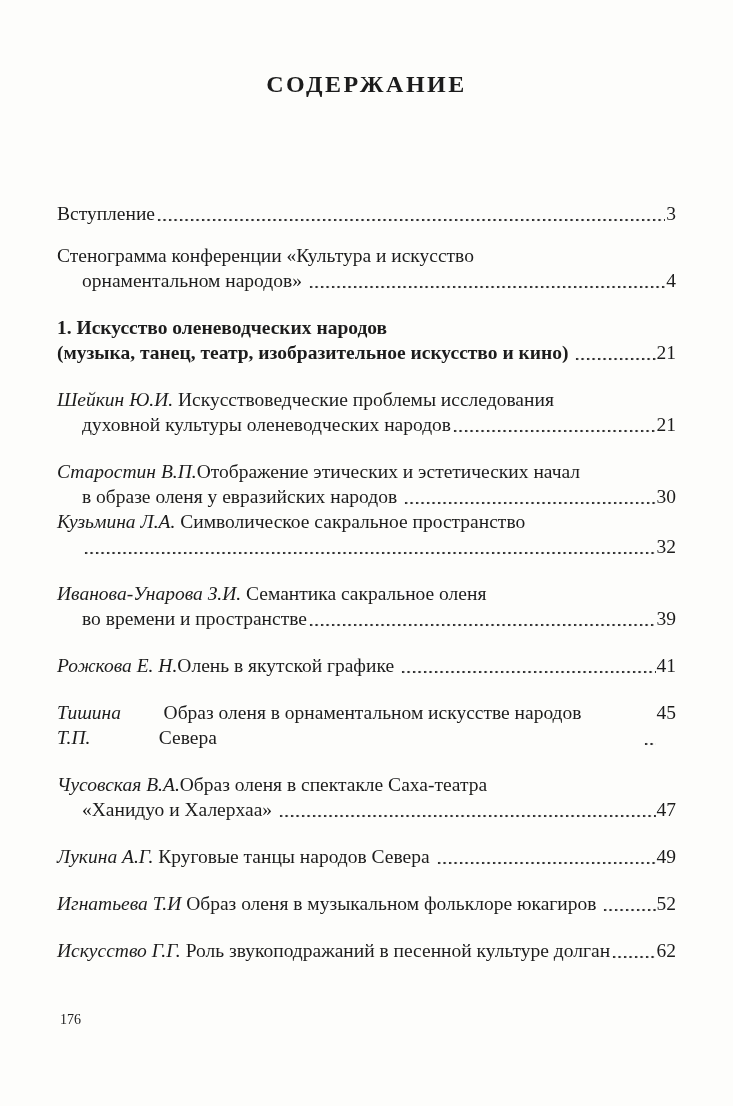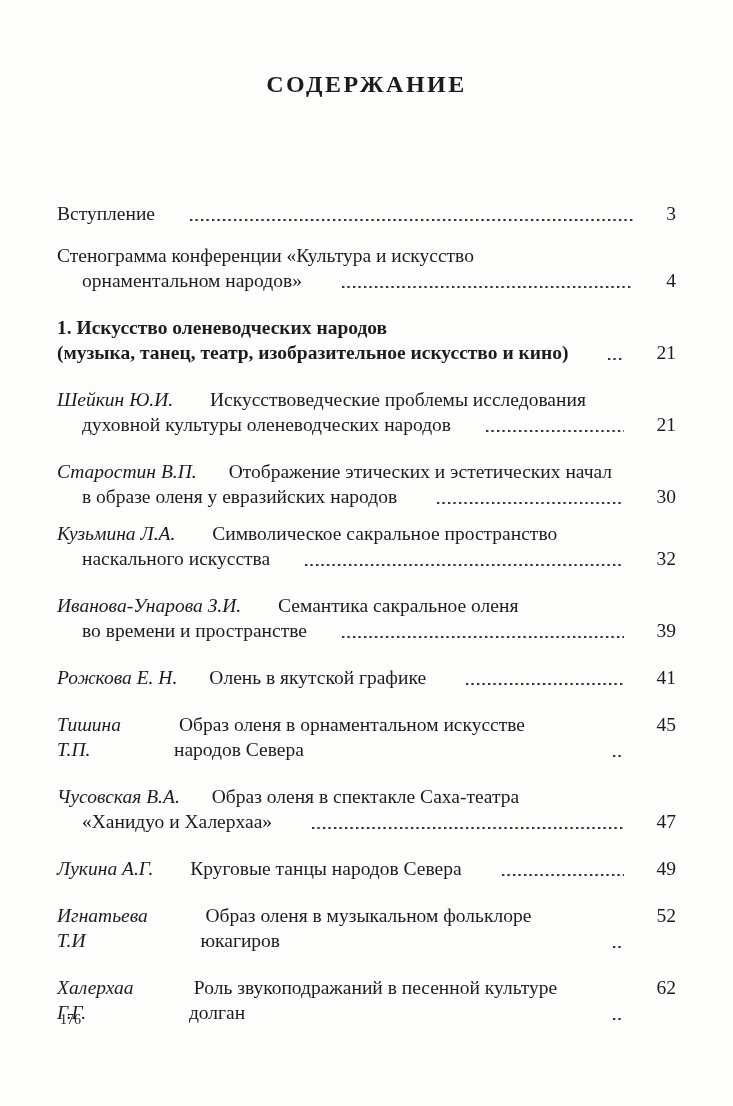--- a/index.html
+++ b/index.html
@@ -27,26 +27,25 @@
   }
   .toc {
     margin-top: 103px;
   }
   .entry {
     margin-bottom: 22px;
     font-size: 19.5px;
     line-height: 25px;
   }
   .entry.first { margin-bottom: 17px; }
-  .entry.tight { margin-bottom: 12px; }
+  .entry.tight { margin-bottom: 0; }
   .entry.bold .text, .entry.bold .author { font-weight: bold; font-style: normal; }
   .line {
     display: flex;
     align-items: baseline;
-    gap: 32px;
   }
   .line.indent { padding-left: 25px; }
   .author { font-style: italic; white-space: pre-wrap; }
   .text { white-space: pre-wrap; }
   .leader {
     flex: 1 1 auto;
     min-width: 12px;
     height: 4px;
     align-self: flex-end;
     margin: 0 1px 4px 2px;
@@ -125,21 +124,20 @@
         <span class="pg">30</span>
       </div>
     </div>
 
     <div class="entry">
       <div class="line">
         <span class="author">Кузьмина Л.А.</span>
           <span class="text"> Символическое сакральное пространство</span>
       </div>
       <div class="line indent">
-        <span class="text">наскального искусства</span>
         <span class="leader"></span>
         <span class="pg">32</span>
       </div>
     </div>
 
     <div class="entry">
       <div class="line">
         <span class="author">Иванова-Унарова З.И.</span>
           <span class="text"> Семантика сакральное оленя</span>
       </div>
@@ -193,21 +191,21 @@
       <div class="line">
         <span class="author">Игнатьева Т.И</span>
           <span class="text"> Образ оленя в музыкальном фольклоре юкагиров </span>
         <span class="leader"></span>
         <span class="pg">52</span>
       </div>
     </div>
 
     <div class="entry">
       <div class="line">
-        <span class="author">Халерхаа Г.Г.</span>
+        <span class="author">Искусство Г.Г.</span>
           <span class="text"> Роль звукоподражаний в песенной культуре долган</span>
         <span class="leader"></span>
         <span class="pg">62</span>
       </div>
     </div>
 
 
   </div>
 
   <div class="folio">176</div>

